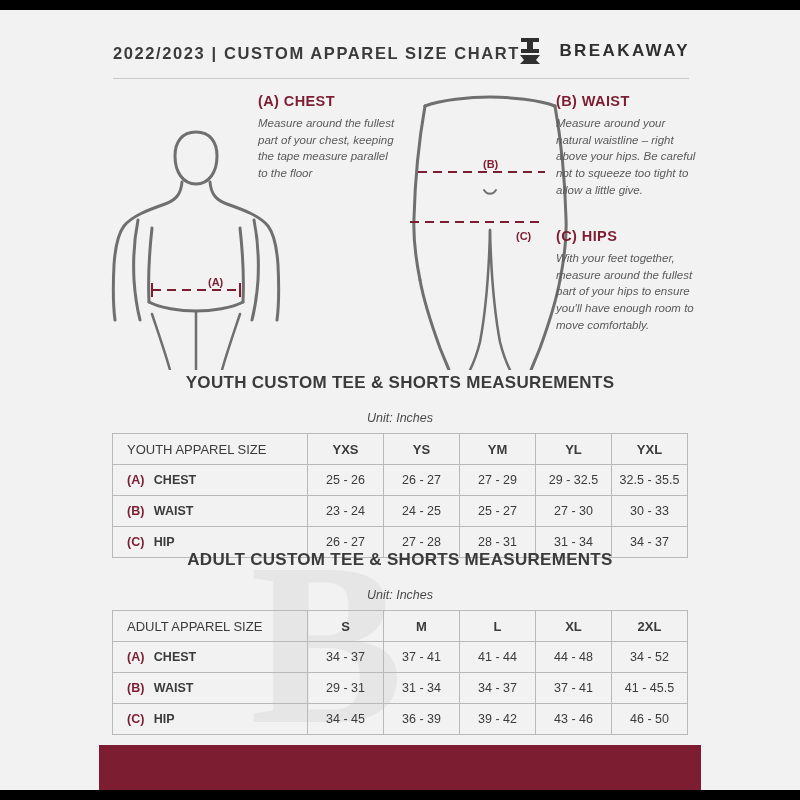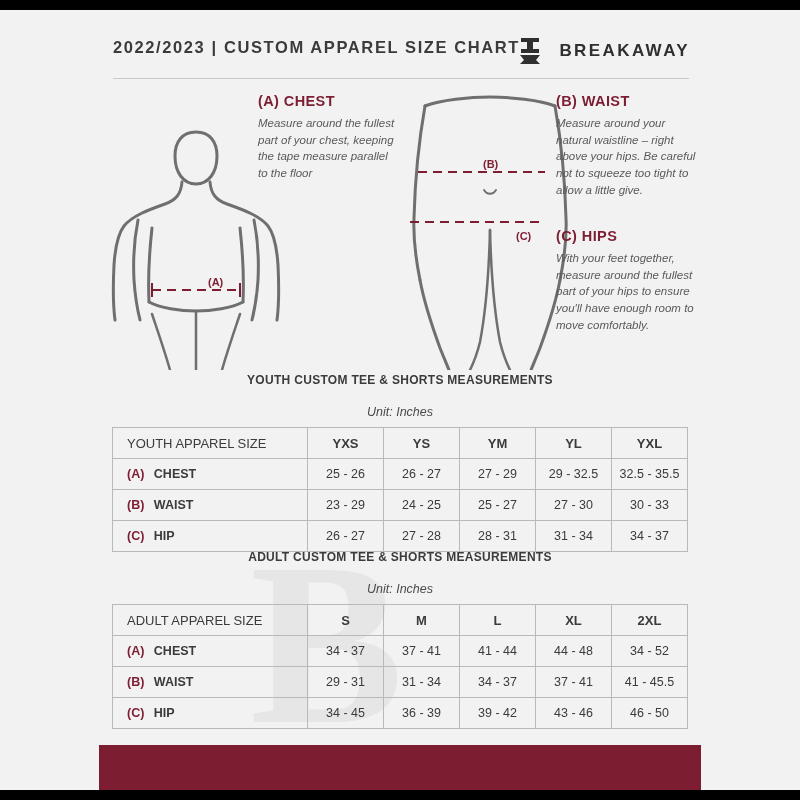--- a/index.html
+++ b/index.html
@@ -43,21 +43,21 @@
   .header {
     position: absolute;
     left: 0;
     top: 18px;
     width: 800px;
     height: 54px;
   }
   .header-title {
     position: absolute;
     left: 113px;
-    top: 10px;
+    top: 16px;
     font-size: 16.5px;
     font-weight: bold;
     letter-spacing: 1.6px;
     color: #3b3b3b;
   }
   .brand {
     position: absolute;
     right: 110px;
     top: 8px;
     display: flex;
@@ -120,21 +120,21 @@
     color: #7d1d32;
   }
 
   
   .table-block { position: absolute; left: 0; width: 800px; }
   #youth-block { top: 363px; }
   #adult-block { top: 540px; }
 
   .table-title {
     text-align: center;
-    font-size: 12px;
+    font-size: 17px;
     font-weight: bold;
     color: #3b3b3b;
     letter-spacing: 0.3px;
   }
   .table-unit {
     text-align: center;
     font-size: 12.5px;
     font-style: italic;
     color: #4a4a4a;
     margin-top: 18px;
@@ -318,21 +318,21 @@
             <td>26 - 27</td>
             <td>27 - 29</td>
             <td>29 - 32.5</td>
             <td>32.5 - 35.5</td>
           </tr>
           <tr>
             <td class="rowhead">
               <span class="mark" style="margin-right: 6px;">(B)</span>
               <span class="rowlabel">WAIST</span>
             </td>
-            <td>23 - 29</td>
+            <td>23 - 24</td>
             <td>24 - 25</td>
             <td>25 - 27</td>
             <td>27 - 30</td>
             <td>30 - 33</td>
           </tr>
           <tr>
             <td class="rowhead">
               <span class="mark" style="margin-right: 6px;">(C)</span>
               <span class="rowlabel">HIP</span>
             </td>

